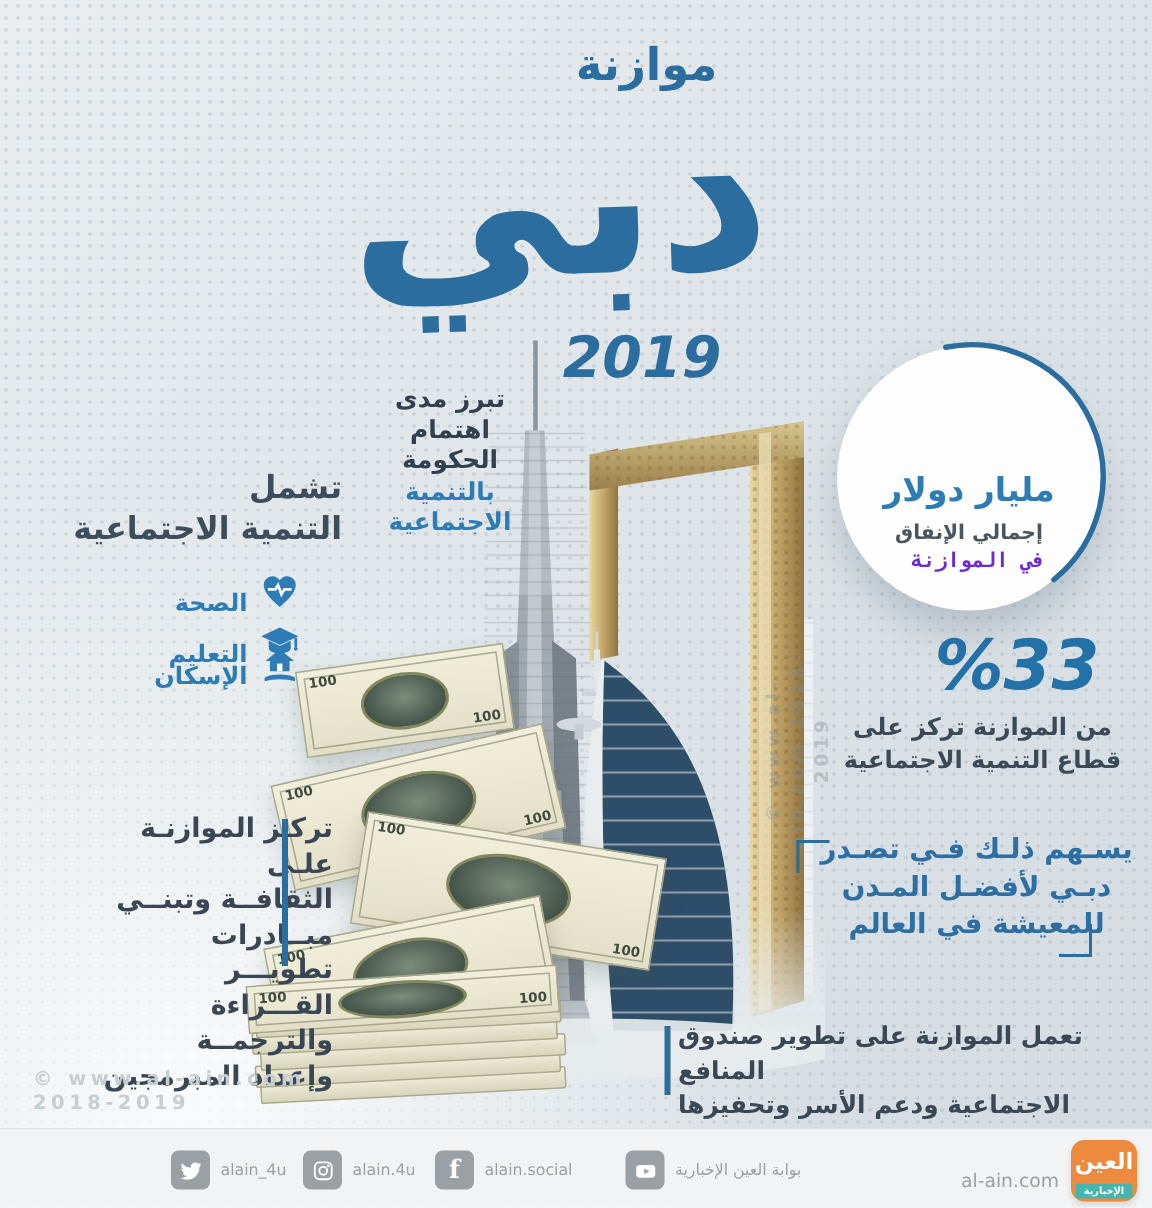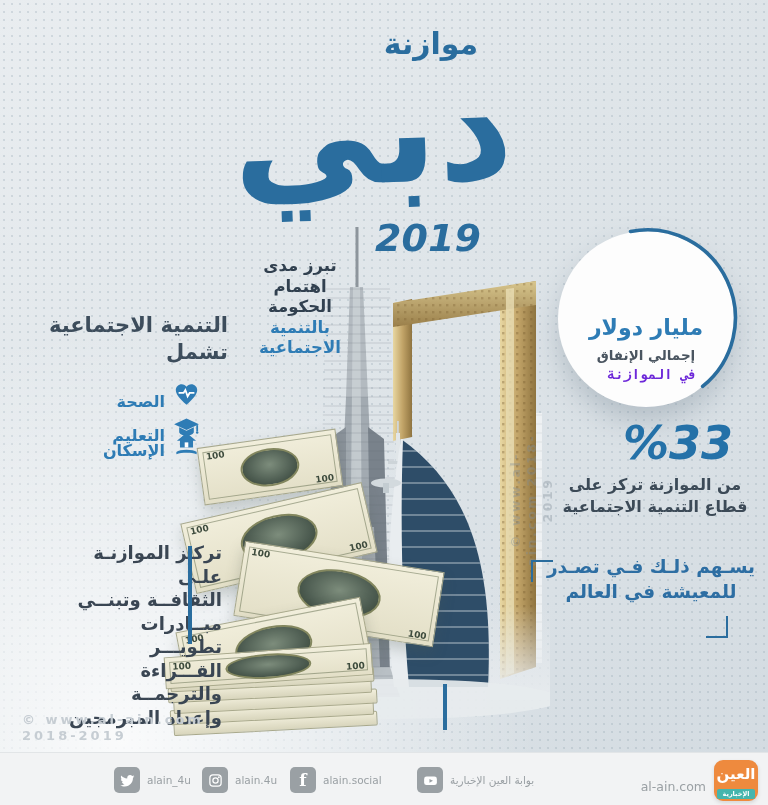--- a/index.html
+++ b/index.html
@@ -209,28 +209,33 @@
   <div class="abs pct-value">%33</div>
   <div class="abs pct-cap">
     <div>من الموازنة تركز على</div>
     <div>قطاع التنمية الاجتماعية</div>
   </div>
 
   <div class="abs bracket tl"></div>
   <div class="abs bracket br"></div>
   <div class="abs quote">
     <div>يسـهم ذلـك فـي تصـدر</div>
+    <div>دبـي لأفضـل المـدن</div>
     <div>للمعيشة في العالم</div>
   </div>
 
   <div class="abs benefits-bar"></div>
+  <div class="abs benefits">
+    <div>تعمل الموازنة على تطوير صندوق المنافع</div>
+    <div>الاجتماعية ودعم الأسر وتحفيزها</div>
+  </div>
 
   <div class="abs sd-heading">
+    <div>تشمل</div>
     <div>التنمية الاجتماعية</div>
-    <div>تشمل</div>
   </div>
 
   <div class="sd-row" style="top:377px;">
     <span class="sd-label">الصحة</span>
     <span class="sd-icon">
       <svg viewBox="0 0 24 24" width="27" height="27">
           <path d="M12 21 C5.5 15.5 2.5 11.5 2.5 8 C2.5 5 5 2.8 7.7 2.8 C9.6 2.8 11 3.8 12 5.2 C13 3.8 14.4 2.8 16.3 2.8 C19 2.8 21.5 5 21.5 8 C21.5 11.5 18.5 15.5 12 21 Z" fill="#2e7cb5"></path>
           <polyline points="5,10.6 9.4,10.6 11,8 13,13.6 14.8,10.6 19,10.6" fill="none" stroke="#fff" stroke-width="1.6"></polyline>
         </svg>
     </span>

